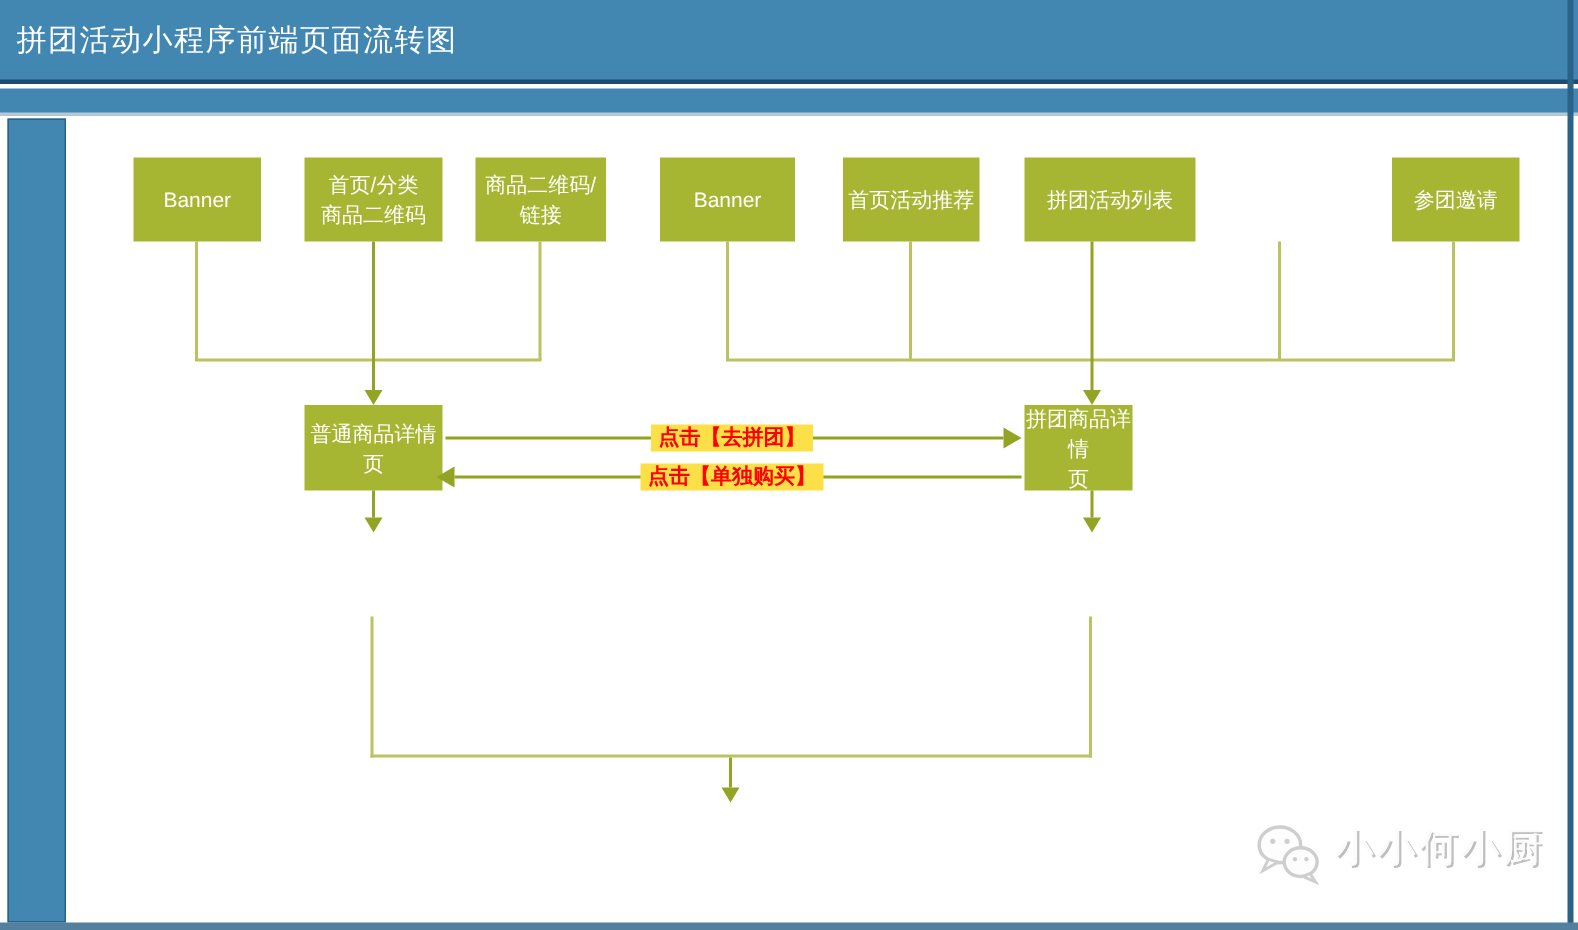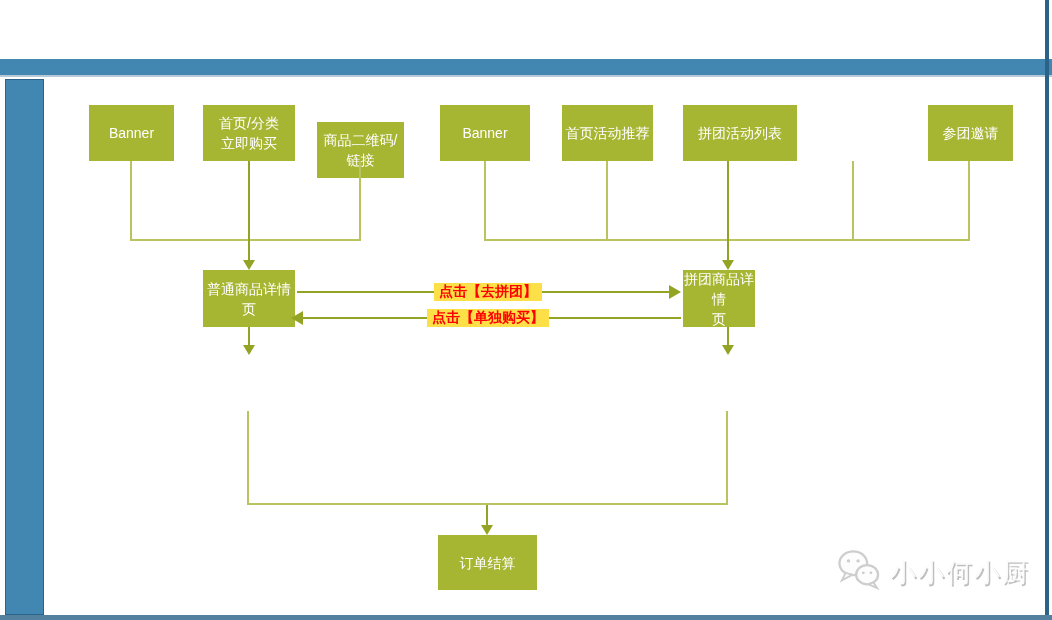--- a/index.html
+++ b/index.html
@@ -43,38 +43,41 @@
   .dk{background:var(--line-dark);}
   .ah{position:absolute;width:0;height:0;}
   .ah-down{border-left:6px solid transparent;border-right:6px solid transparent;border-top:10px solid var(--line-dark);}
   .ah-right{border-top:7px solid transparent;border-bottom:7px solid transparent;border-left:12px solid var(--line-dark);}
   .ah-left{border-top:7px solid transparent;border-bottom:7px solid transparent;border-right:12px solid var(--line-dark);}
 
   .edge-label{position:absolute;transform:translateX(-50%);background:#fde047;
     color:var(--edge-red);font-size:14px;font-weight:bold;padding:0 5px;white-space:nowrap;}
 
   
-  .watermark{position:absolute;left:836px;top:548px;display:flex;align-items:flex-end;gap:8px;}
+  .watermark{position:absolute;left:836px;top:548px;display:flex;align-items:flex-start;gap:8px;}
   .watermark .wm-text{font-size:26px;letter-spacing:2px;color:#fbfbfb;
     text-shadow:1.5px 1.5px 0 #bfbfbf,-1px -1px 0 #ffffff;}
 </style>
 </head>
 <body>
 
 <div id="stage">
 
+  <div class="title-bar">
+    <span>拼团活动小程序前端页面流转图</span>
+  </div>
   <div class="sub-bar"></div>
   <div class="side-strip"></div>
   <div class="right-border"></div>
   <div class="bottom-strip"></div>
 
   <div class="node" style="left:89px;top:105px;width:85px;height:56px">Banner</div>
   <div class="node" style="left:203px;top:105px;width:92px;height:56px">首页/分类
-立即购买</div>
-  <div class="node" style="left:317px;top:122px;width:87px;height:56px">商品二维码/
+商品二维码</div>
+  <div class="node" style="left:317px;top:105px;width:87px;height:56px">商品二维码/
 链接</div>
   <div class="node" style="left:440px;top:105px;width:90px;height:56px">Banner</div>
   <div class="node" style="left:562px;top:105px;width:91px;height:56px">首页活动推荐</div>
   <div class="node" style="left:683px;top:105px;width:114px;height:56px">拼团活动列表</div>
   <div class="node" style="left:928px;top:105px;width:85px;height:56px">参团邀请</div>
 
   <div class="vl lt" style="left:130px;top:161px;height:79px"></div>
   <div class="vl lt" style="left:359px;top:161px;height:79px"></div>
   <div class="hl lt" style="left:130px;top:239px;width:231px"></div>
   <div class="vl dk" style="left:248px;top:161px;height:99px"></div>
@@ -106,21 +109,20 @@
   <div class="vl dk" style="left:727px;top:327px;height:18px"></div>
   <div class="ah ah-down" style="left:722px;top:345px"></div>
 
 
   <div class="vl lt" style="left:247px;top:411px;height:94px"></div>
   <div class="vl lt" style="left:726px;top:411px;height:94px"></div>
   <div class="hl lt" style="left:247px;top:503px;width:481px"></div>
   <div class="vl dk" style="left:486px;top:505px;height:20px"></div>
   <div class="ah ah-down" style="left:481px;top:525px"></div>
 
-  <div class="node" style="left:438px;top:535px;width:99px;height:55px">订单结算</div>
 
   <div class="watermark">
     <svg width="46" height="42" viewBox="0 0 48 44">
       <ellipse cx="18" cy="16" rx="14.5" ry="12.5" fill="#fdfdfd" stroke="#cecece" stroke-width="2.4"></ellipse>
       <path d="M10 26 L6 34 L17 28 Z" fill="#fdfdfd" stroke="#cecece" stroke-width="2"></path>
       <ellipse cx="32.5" cy="28" rx="11.5" ry="10" fill="#fdfdfd" stroke="#cecece" stroke-width="2.4"></ellipse>
       <path d="M39 36 L43 42 L34 38 Z" fill="#fdfdfd" stroke="#cecece" stroke-width="2"></path>
       <circle cx="13" cy="13.5" r="1.8" fill="#cecece"></circle>
       <circle cx="23" cy="13.5" r="1.8" fill="#cecece"></circle>
       <circle cx="28.5" cy="26" r="1.5" fill="#cecece"></circle>

